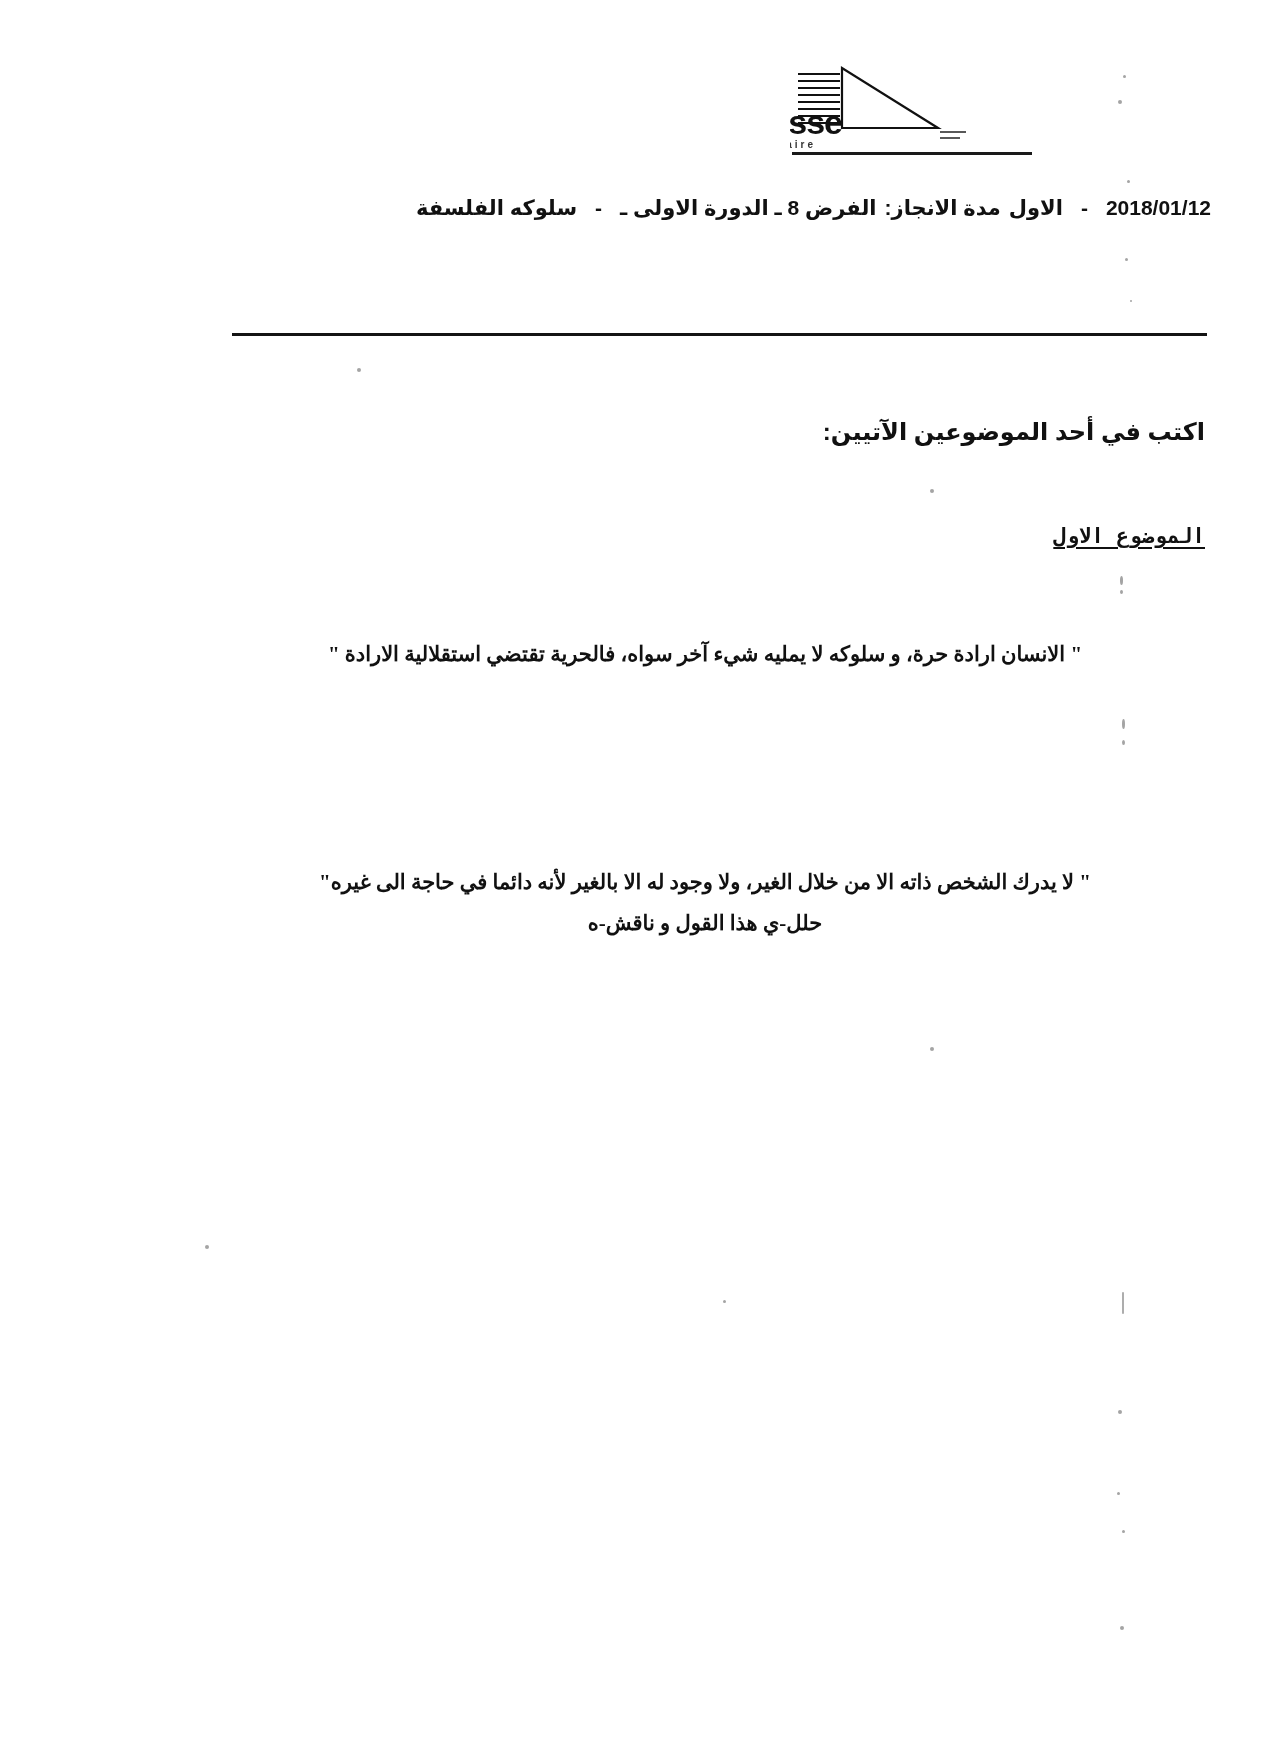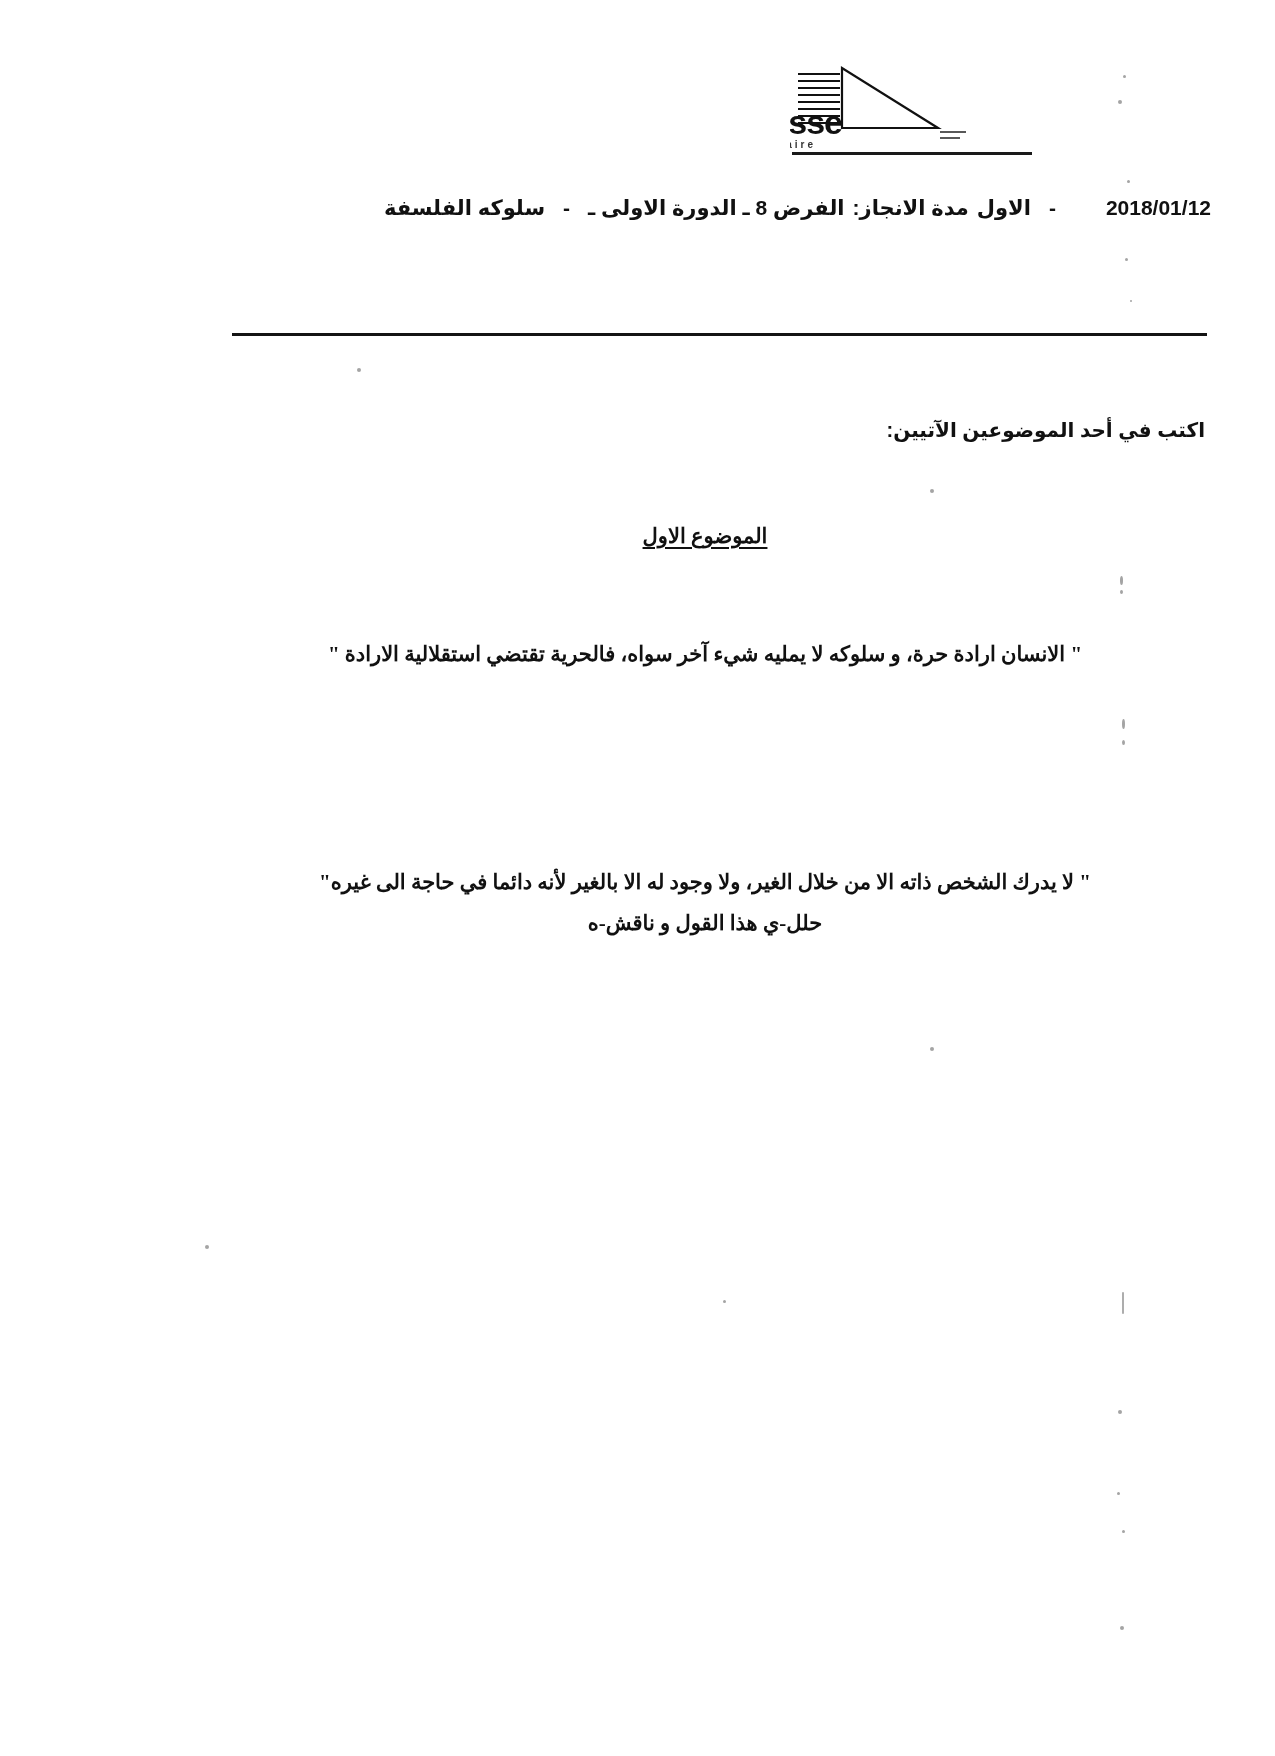--- a/index.html
+++ b/index.html
@@ -66,21 +66,20 @@
     font-size: 21px;
     letter-spacing: 0px;
     white-space: nowrap;
   }
   .header-line .seg { padding: 0 4px; }
   .header-line .dash { padding: 0 14px; }
   .header-line .date {
     direction: ltr;
     unicode-bidi: isolate;
     font-family: "Liberation Sans", "DejaVu Sans", sans-serif;
-    margin-left: 32px;
   }
 
   
   .sep-rule {
     position: absolute;
     top: 333px;
     right: 68px;
     width: 975px;
     height: 3px;
     background: #141414;
@@ -88,29 +87,29 @@
 
   
   .instruction {
     position: absolute;
     top: 418px;
     right: 70px;
     width: 1000px;
     text-align: right;
     font-family: "Liberation Sans", "DejaVu Sans", sans-serif;
     font-weight: bold;
-    font-size: 20px;
+    font-size: 24px;
   }
 
   .topic-title {
     position: absolute;
     right: 70px;
     width: 1000px;
-    text-align: center;
-    font-family: Liberation Serif, serif;
+    text-align: right;
+    font-family: Liberation Mono, monospace;
     font-weight: bold;
     font-size: 21px;
     text-decoration: underline;
     text-underline-offset: 4px;
   }
   .topic-title.one { top: 524px; }
   .topic-title.two { top: 810px; }
 
   .quote-block {
     position: absolute;

